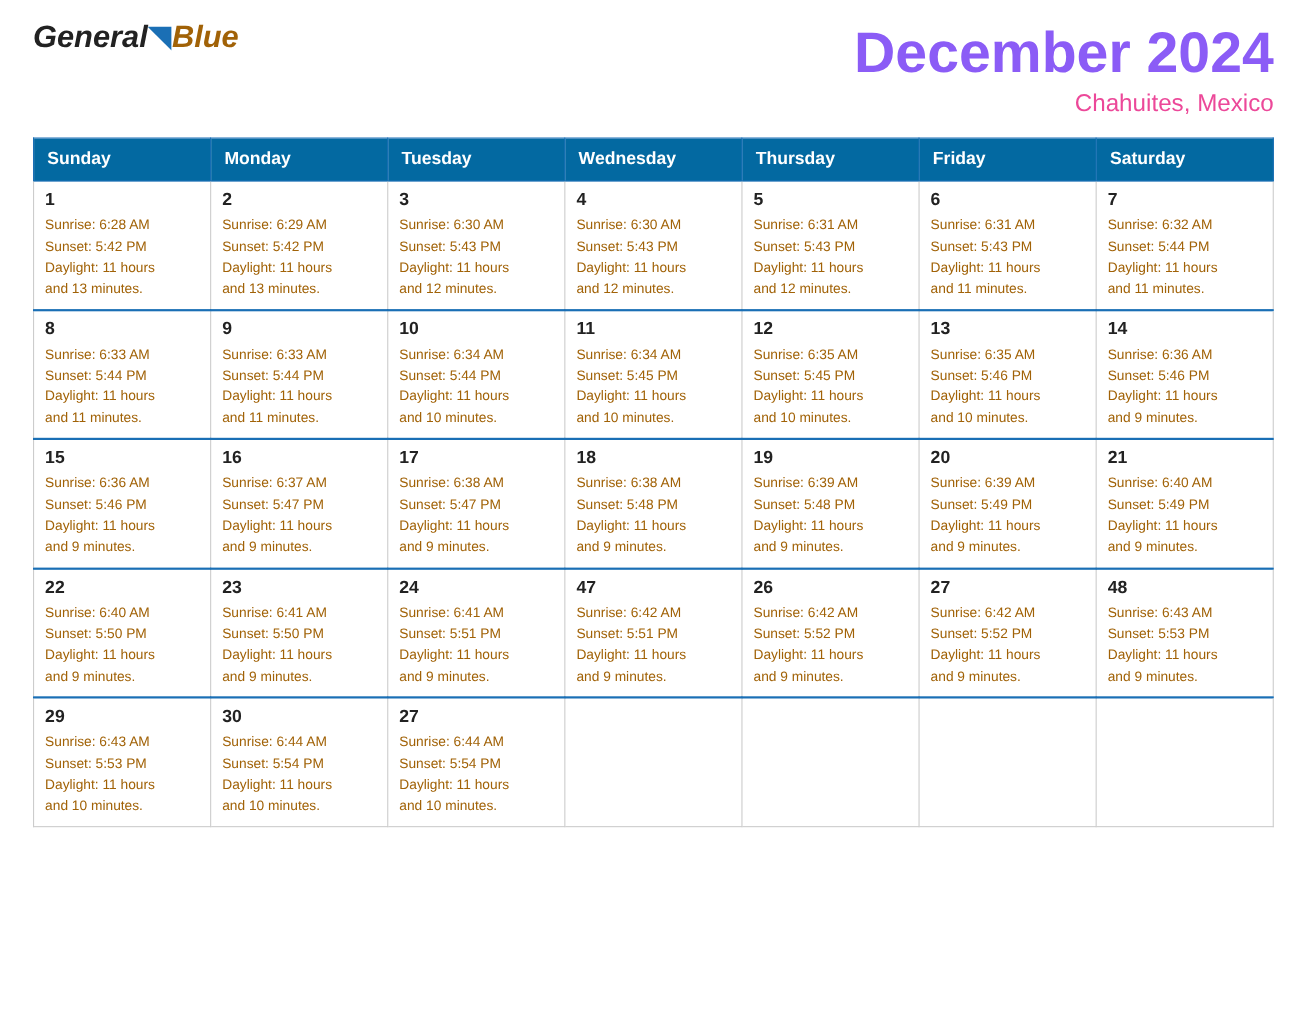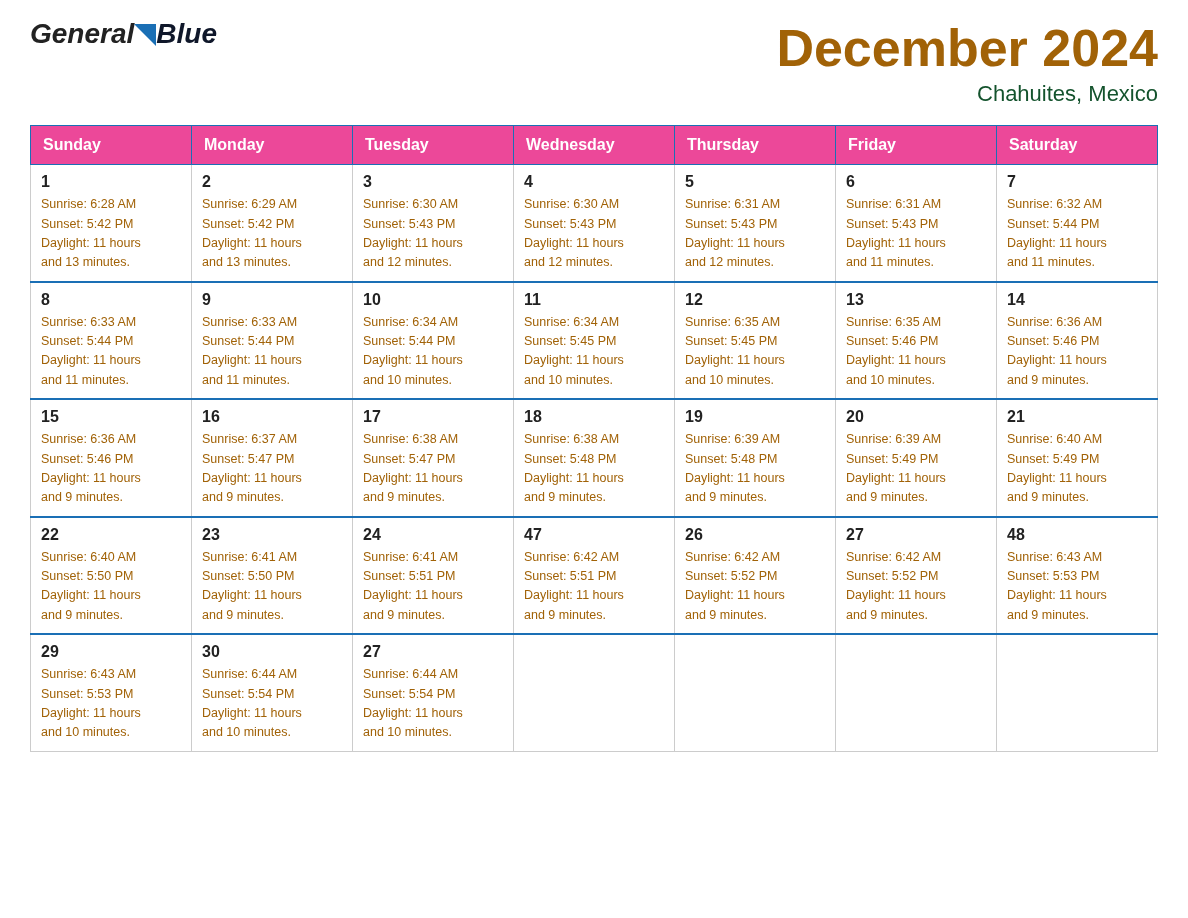--- a/index.html
+++ b/index.html
@@ -24,21 +24,21 @@
     }
     .logo-text-general {
       font-size: 28px;
       font-weight: bold;
       color: #222;
       font-family: Arial, sans-serif;
     }
     .logo-blue {
       font-size: 28px;
       font-weight: bold;
-      color: #0f172a;
+      color: #a16207;
       font-family: Arial, sans-serif;
     }
     .logo-block {
       display: flex;
       flex-direction: row;
       line-height: 1;
       font-style: italic;
     }
     .logo-row1 {
       display: flex;
@@ -47,35 +47,35 @@
     .logo-row2 {
       display: flex;
       align-items: center;
     }
     .title-block {
       text-align: right;
     }
     .calendar-title {
       font-size: 52px;
       font-weight: bold;
-      color: #a16207;
+      color: #8b5cf6;
       line-height: 1.1;
       text-align: right;
     }
     .calendar-subtitle {
       font-size: 22px;
-      color: #14532d;
+      color: #ec4899;
       margin-top: 4px;
     }
     table {
       width: 100%;
       border-collapse: collapse;
     }
     thead th {
-      background-color: #ec4899;
+      background-color: #0369a1;
       color: #fff;
       font-size: 16px;
       font-weight: bold;
       padding: 10px 12px;
       text-align: left;
       border: 1px solid #1a6fb5;
     }
     tbody td {
       vertical-align: top;
       padding: 8px 10px;

